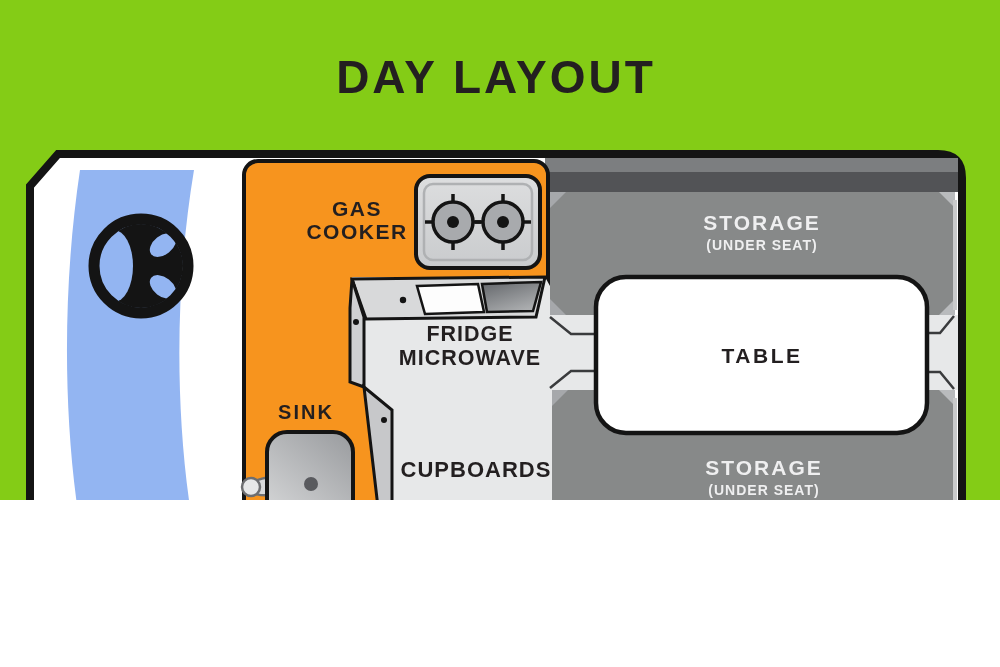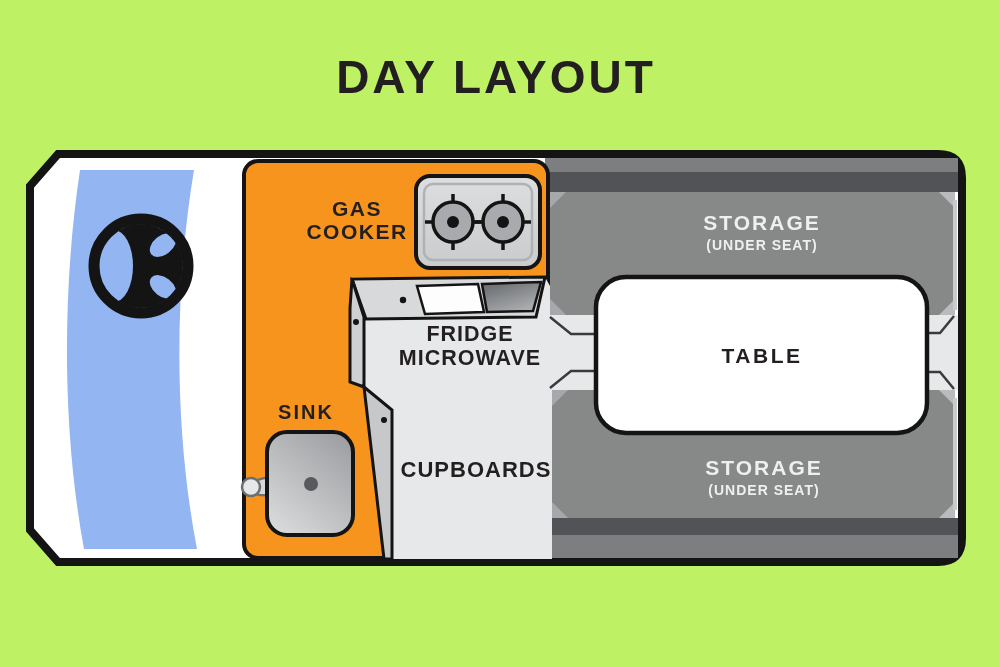--- a/index.html
+++ b/index.html
@@ -1,16 +1,16 @@
 <!DOCTYPE html>
 <html><head>
 <meta charset="utf-8">
 <style>
   html,body{margin:0;padding:0;background:#ffffff;}
-  .stage{position:relative;width:1000px;height:667px;background:#bef264;overflow:hidden;
+  .stage{position:relative;width:1000px;height:500px;background:#84cc16;overflow:hidden;
          font-family:"Liberation Sans",sans-serif;}
   svg{position:absolute;left:0;top:0;}
   text{font-family:"Liberation Sans",sans-serif;font-weight:bold;}
 </style>
 </head>
 <body>
 
 <div class="stage">
 <svg width="1000" height="667" viewBox="0 0 1000 667">
   <defs>

